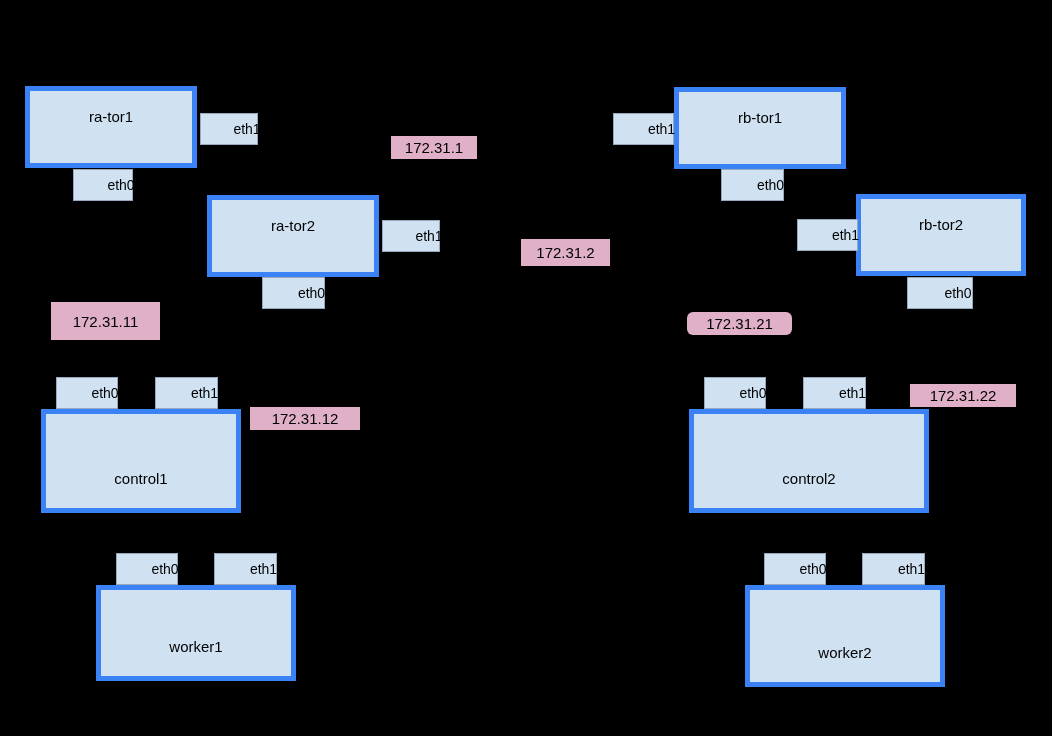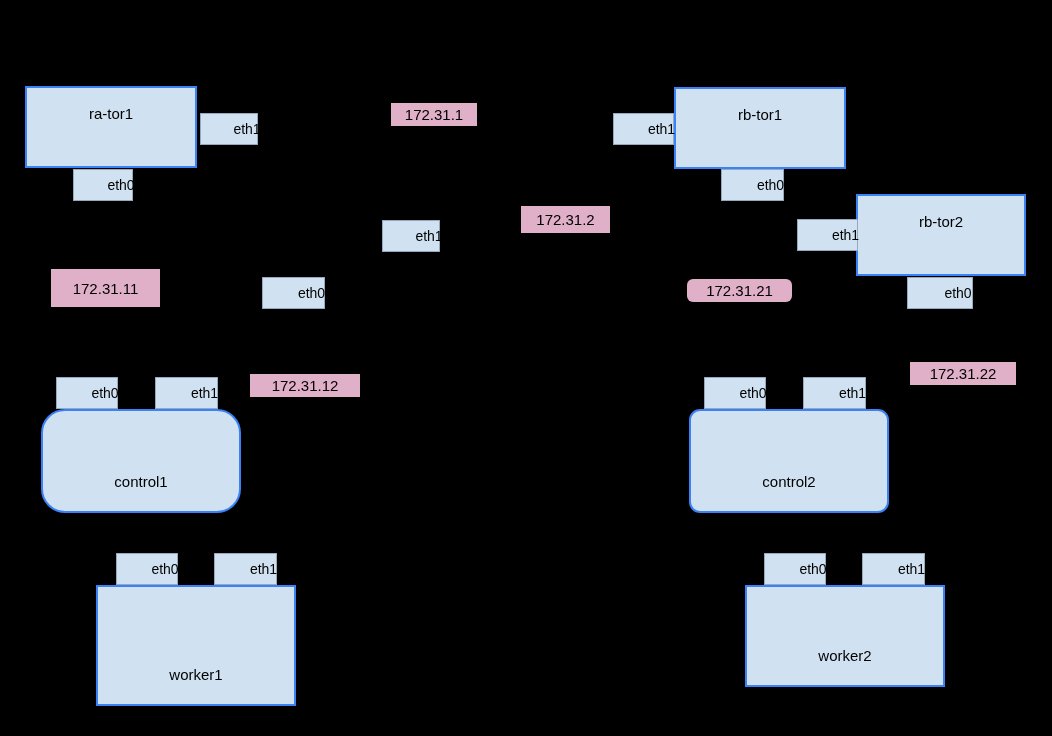--- a/index.html
+++ b/index.html
@@ -16,21 +16,21 @@
     width: 1052px;
     height: 736px;
     background: #000000;
     overflow: hidden;
   }
   
   .node {
     position: absolute;
     box-sizing: border-box;
     background: #d0e2f2;
-    border: 2px solid #3b82f6;
+    border: 5px solid #3b82f6;
     display: flex;
     align-items: flex-end;
     justify-content: center;
   }
   .node .node-label {
     display: block;
     width: 100%;
     text-align: center;
     font-size: 15px;
     color: #000000;
@@ -68,43 +68,47 @@
     box-sizing: border-box;
     background: #e0b0c8;
     color: #000000;
     font-size: 15px;
     display: flex;
     align-items: center;
     justify-content: center;
     white-space: nowrap;
     padding: 8px 7px;
     line-height: 1;
+    margin-top: 33px;
   }
 </style>
 </head>
 <body>
 
 <div id="canvas">
 
 <div class="node title-top" style="left: 25px; top: 86px; width: 172px; height: 82px;">
       <span class="node-label">ra-tor1</span>
     </div>
+    <div class="node title-top" style="left: 207px; top: 195px; width: 172px; height: 82px;">
+      <span class="node-label">ra-tor2</span>
+    </div>
     <div class="node title-top" style="left: 674px; top: 87px; width: 172px; height: 82px;">
       <span class="node-label">rb-tor1</span>
     </div>
     <div class="node title-top" style="left: 856px; top: 194px; width: 170px; height: 82px; text-decoration: underline;">
       <span class="node-label">rb-tor2</span>
     </div>
-    <div class="node title-bottom" style="left: 41px; top: 409px; width: 200px; height: 104px; border-radius: 24px;">
+    <div class="node title-bottom" style="left: 41px; top: 409px; width: 200px; height: 104px;">
       <span class="node-label">control1</span>
     </div>
-    <div class="node title-bottom" style="left: 689px; top: 409px; width: 200px; height: 104px; border-radius: 11px;">
+    <div class="node title-bottom" style="left: 689px; top: 409px; width: 240px; height: 104px;">
       <span class="node-label">control2</span>
     </div>
-    <div class="node title-bottom" style="left: 96px; top: 585px; width: 200px; height: 121px;">
+    <div class="node title-bottom" style="left: 96px; top: 585px; width: 200px; height: 96px;">
       <span class="node-label">worker1</span>
     </div>
     <div class="node title-bottom" style="left: 745px; top: 585px; width: 200px; height: 102px;">
       <span class="node-label">worker2</span>
     </div>
     <div class="iface" style="left: 200px; top: 113px; width: 58px; height: 32px;">eth1</div>
     <div class="iface" style="left: 73px; top: 169px; width: 60px; height: 32px;">eth0</div>
     <div class="iface" style="left: 382px; top: 220px; width: 58px; height: 32px;">eth1</div>
     <div class="iface" style="left: 262px; top: 277px; width: 63px; height: 32px;">eth0</div>
     <div class="iface" style="left: 613px; top: 113px; width: 61px; height: 32px;">eth1</div>
@@ -117,14 +121,14 @@
     <div class="iface" style="left: 803px; top: 377px; width: 63px; height: 32px;">eth1</div>
     <div class="iface" style="left: 116px; top: 553px; width: 62px; height: 32px;">eth0</div>
     <div class="iface" style="left: 214px; top: 553px; width: 63px; height: 32px;">eth1</div>
     <div class="iface" style="left: 764px; top: 553px; width: 62px; height: 32px;">eth0</div>
     <div class="iface" style="left: 862px; top: 553px; width: 63px; height: 32px;">eth1</div>
     <div class="netlabel" style="left: 391px; top: 103px; width: 86px; height: 23px;">172.31.1</div>
     <div class="netlabel" style="left: 521px; top: 206px; width: 89px; height: 27px;">172.31.2</div>
     <div class="netlabel" style="left: 51px; top: 269px; width: 109px; height: 38px;">172.31.11</div>
     <div class="netlabel" style="left: 250px; top: 374px; width: 110px; height: 23px;">172.31.12</div>
     <div class="netlabel" style="left: 687px; top: 279px; width: 105px; height: 23px; border-radius: 6px;">172.31.21</div>
-    <div class="netlabel" style="left: 910px; top: 362px; width: 106px; height: 23px;">172.31.22</div>
+    <div class="netlabel" style="left: 910px; top: 351px; width: 106px; height: 23px;">172.31.22</div>
   </div>
 
 </body></html>

